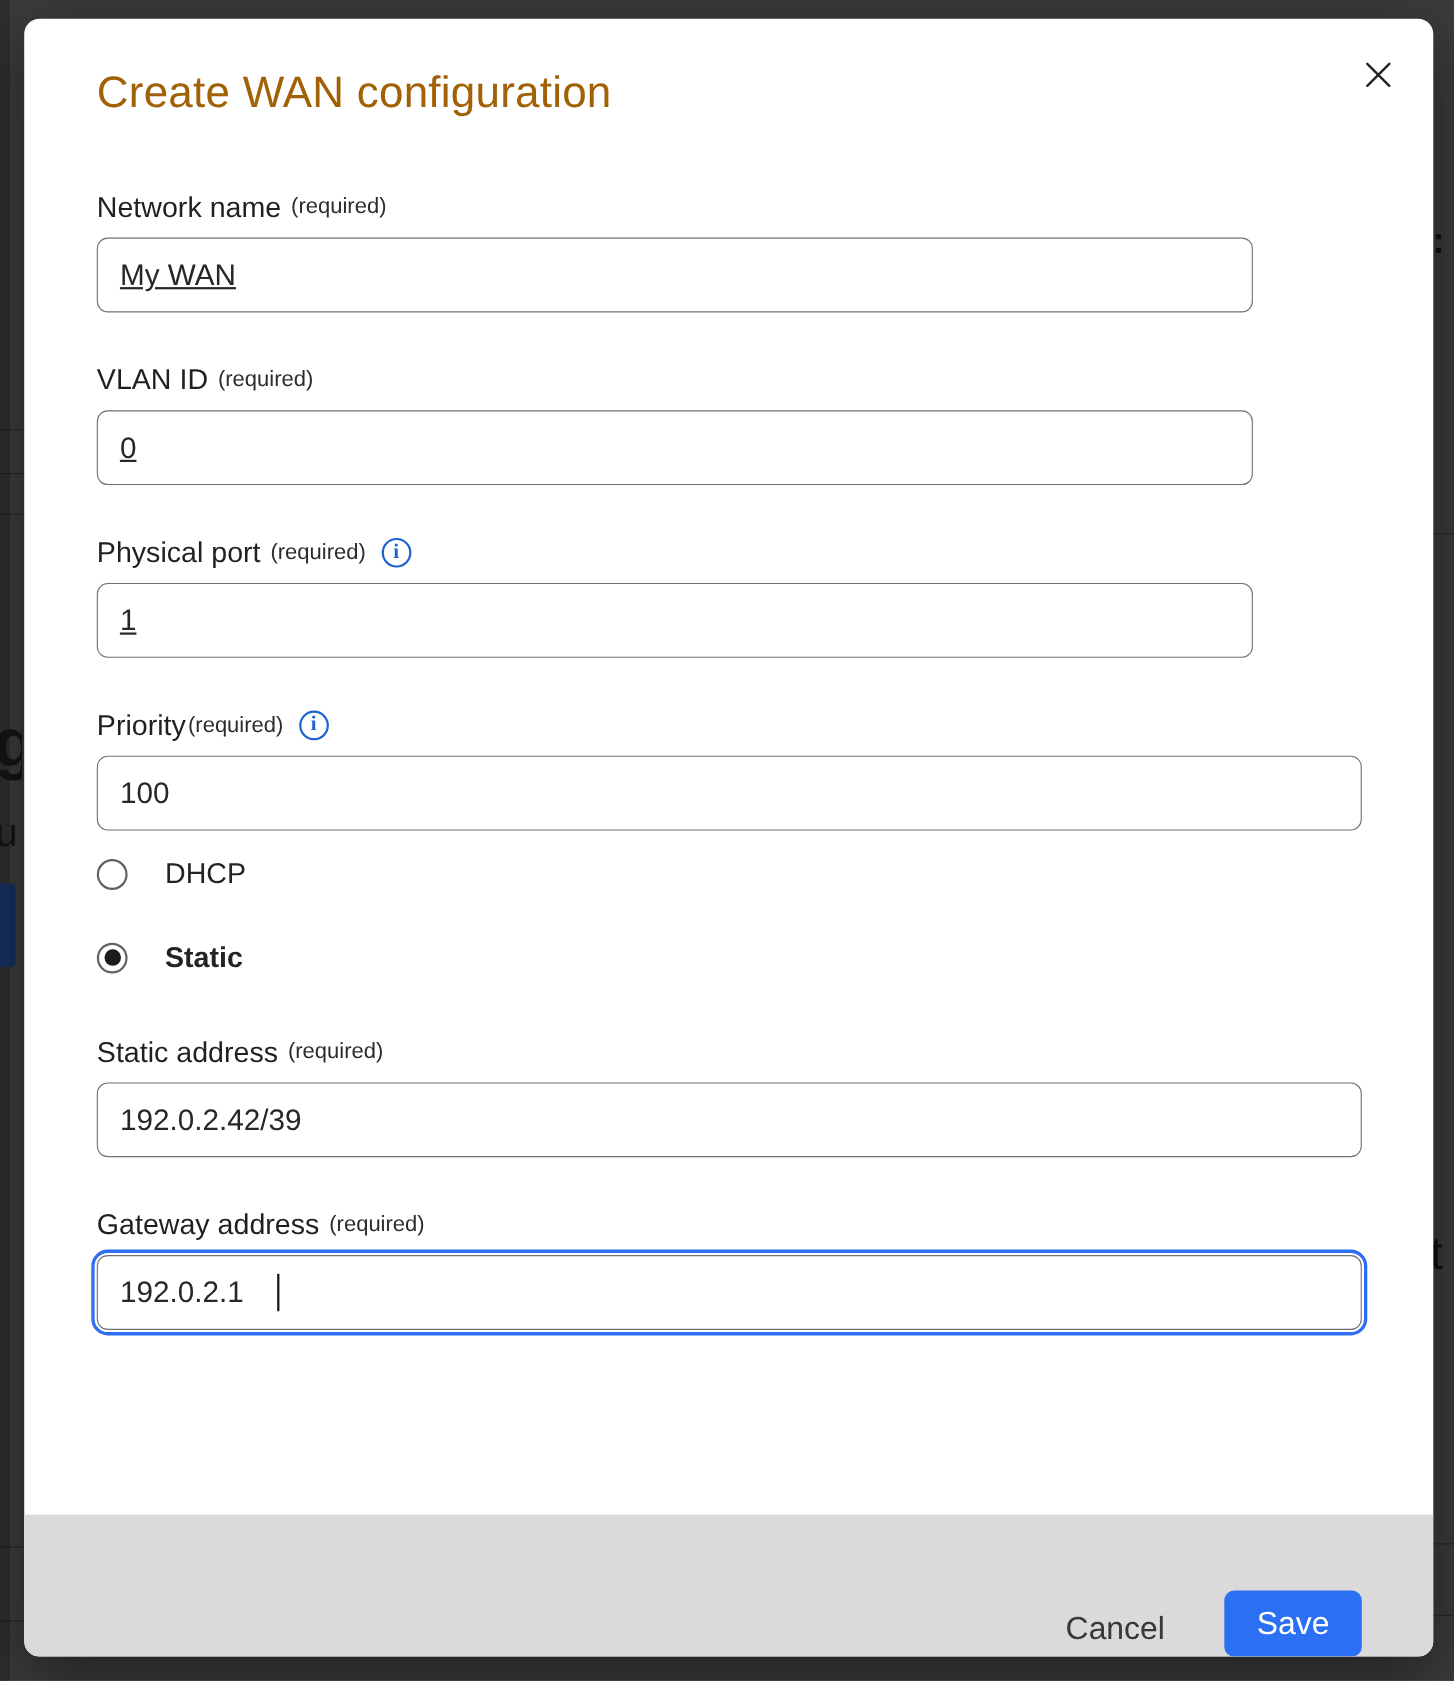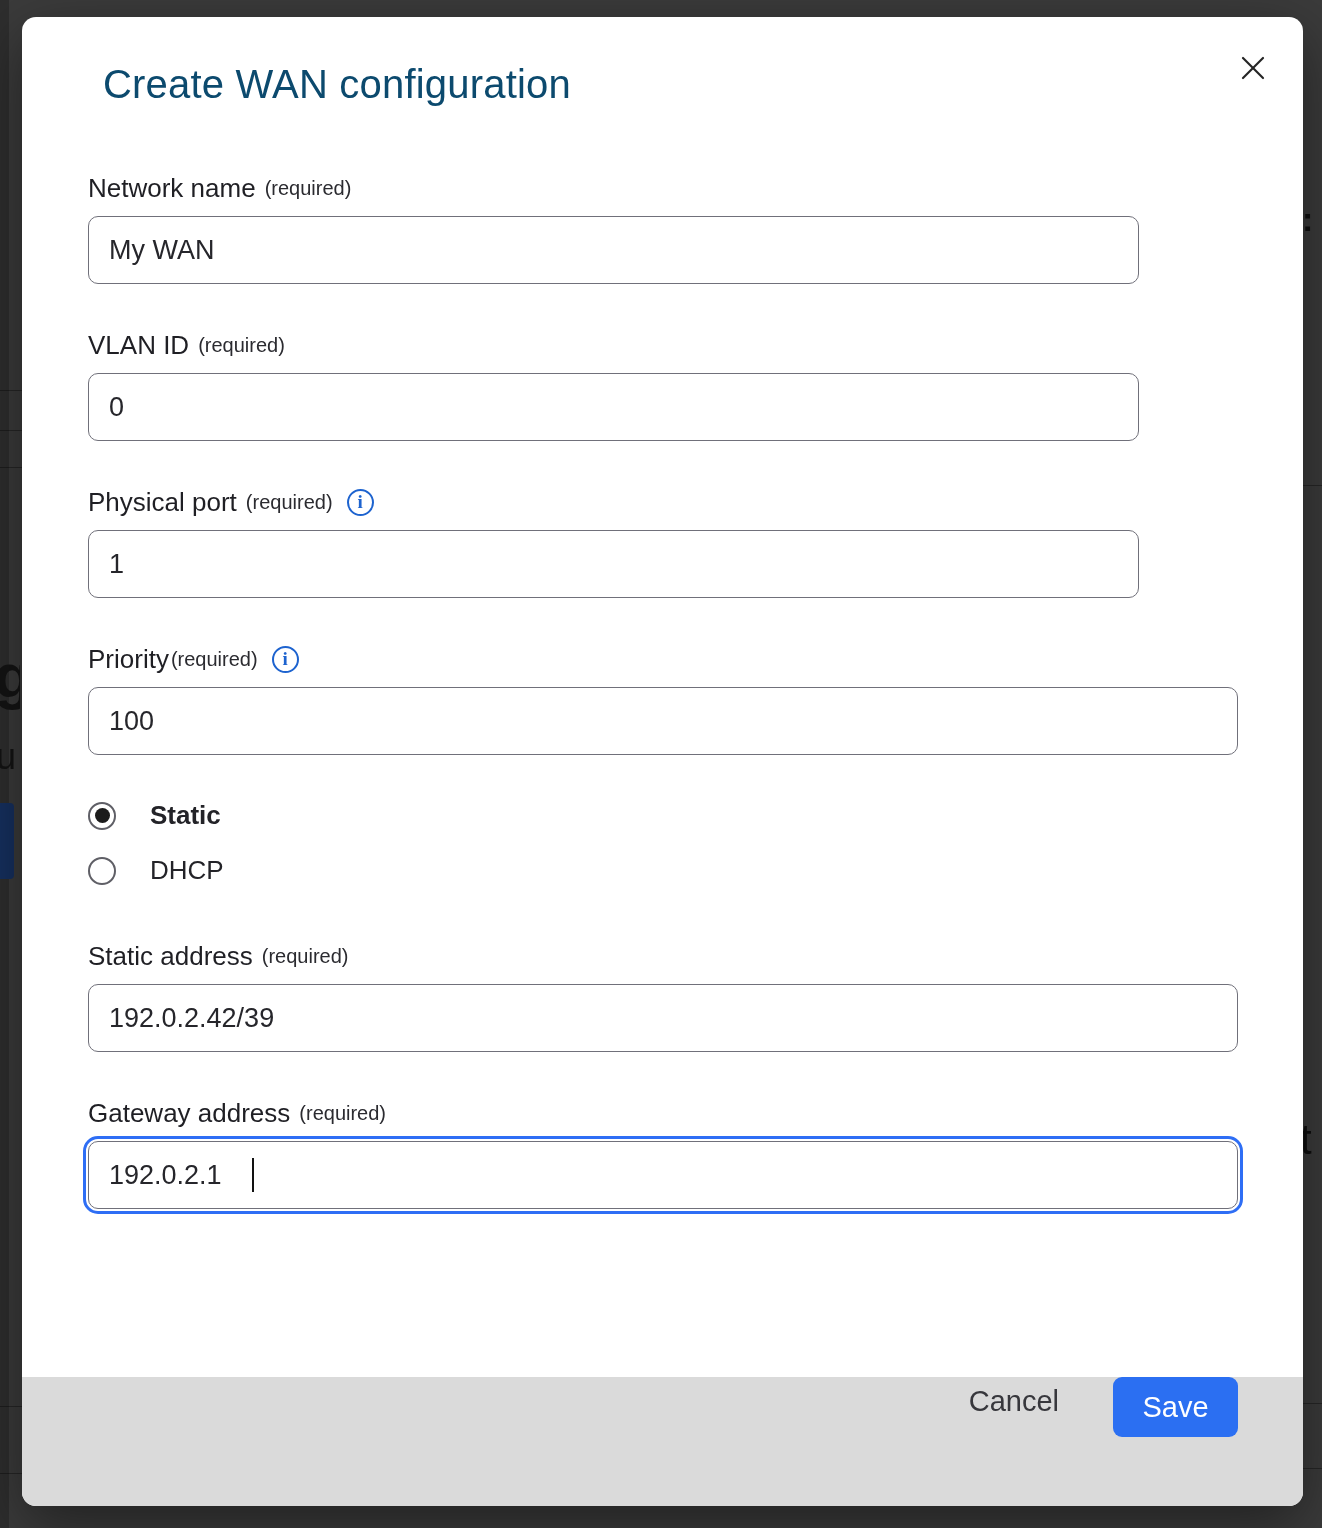--- a/index.html
+++ b/index.html
@@ -42,22 +42,22 @@
   .modal-content { padding: 43px 0 0 66px; position: relative; }
 
   .close-btn {
     position: absolute; top: 34px; right: 33px;
     width: 34px; height: 34px;
     background: none; border: none; cursor: pointer;
     display: flex; align-items: center; justify-content: center;
   }
 
   .modal-title {
-    font-size: 40px; font-weight: 400; color: #0c4a6e;
-    letter-spacing: 0.2px; line-height: 48px; margin-top: 0; margin-left: 15px;
+    font-size: 40px; font-weight: 400; color: #a16207;
+    letter-spacing: 0.2px; line-height: 48px; margin-top: 0;
   }
 
   .field-label { display: flex; align-items: center; font-size: 26px; line-height: 36px; color: #1f1f24; }
   .field-label .lbl { font-weight: 400; }
   .field-label .req { font-weight: 400; font-size: 20px; color: #2b2b30; margin-left: 9px; }
   .field-label .req.no-gap { margin-left: 2px; }
   .info-icon {
     display: inline-flex; align-items: center; justify-content: center;
     width: 27px; height: 27px; margin-left: 14px;
     border: 2px solid #1d63cf; border-radius: 50%;
@@ -72,21 +72,21 @@
 
   .textbox {
     margin-top: 10px; height: 68px;
     border: 1px solid #70707a; border-radius: 10px;
     background: #fff;
     display: flex; align-items: center;
     padding-left: 20px;
     font-size: 27px; color: #26262b;
     cursor: text;
   }
-  .textbox.narrow { width: 1051px; }
+  .textbox.narrow { width: 1051px; text-decoration: underline; }
   .textbox.wide { width: 1150px; }
   .textbox.focused { outline: 3px solid #2e6ef5; outline-offset: 2px; gap: 28px; }
   .caret { display: inline-block; width: 2px; height: 34px; background: #121212; margin-left: 2px; }
 
   .section-label { font-size: 26px; font-weight: 700; color: #1f1f24; line-height: 36px; margin-top: 44px; }
 
   .radio-row { display: flex; align-items: center; cursor: pointer; }
   .radio-row.first { margin-top: 24px; }
   .radio-row.second { margin-top: 45px; }
   .radio-circle {
@@ -95,21 +95,21 @@
     display: flex; align-items: center; justify-content: center;
   }
   .radio-circle .dot { width: 15px; height: 15px; border-radius: 50%; background: transparent; }
   .radio-row.selected .radio-circle .dot { background: #1c1c1c; }
   .radio-label { margin-left: 34px; font-size: 26px; color: #232328; }
   .radio-row.selected .radio-label { font-weight: 700; }
 
   .modal-footer {
     position: absolute; left: 0; right: 0; bottom: 0; height: 129px;
     background: #dadada;
-    display: flex; align-items: flex-start; justify-content: flex-end;
+    display: flex; align-items: flex-end; justify-content: flex-end;
     padding-right: 65px;
   }
   .cancel-btn {
     background: none; border: none; cursor: pointer;
     font-family: "Liberation Sans", sans-serif;
     font-size: 29px; color: #37373c;
     margin-right: 50px; padding: 8px 4px;
   }
   .save-btn {
     width: 125px; height: 60px;
@@ -182,34 +182,34 @@
       <div class="field-label mt-group">
         <span class="lbl">Priority</span>
         <span class="req no-gap">(required)</span>
         <span class="info-icon">i</span>
       </div>
       <div class="textbox wide" role="textbox">
         <span>100</span>
       </div>
 
 
+      <div class="radio-row first">
+        <span class="radio-circle">
+            <span class="dot"></span>
+          </span>
+        <span class="radio-label">DHCP</span>
+      </div>
+
       <div class="radio-row second selected">
         <span class="radio-circle">
             <span class="dot"></span>
           </span>
         <span class="radio-label">Static</span>
       </div>
 
-      <div class="radio-row first">
-        <span class="radio-circle">
-            <span class="dot"></span>
-          </span>
-        <span class="radio-label">DHCP</span>
-      </div>
-
       <div class="field-label mt-after-radios">
         <span class="lbl">Static address</span>
         <span class="req">(required)</span>
       </div>
       <div class="textbox wide" role="textbox">
         <span>192.0.2.42/39</span>
       </div>
 
       <div class="field-label mt-group">
         <span class="lbl">Gateway address</span>

